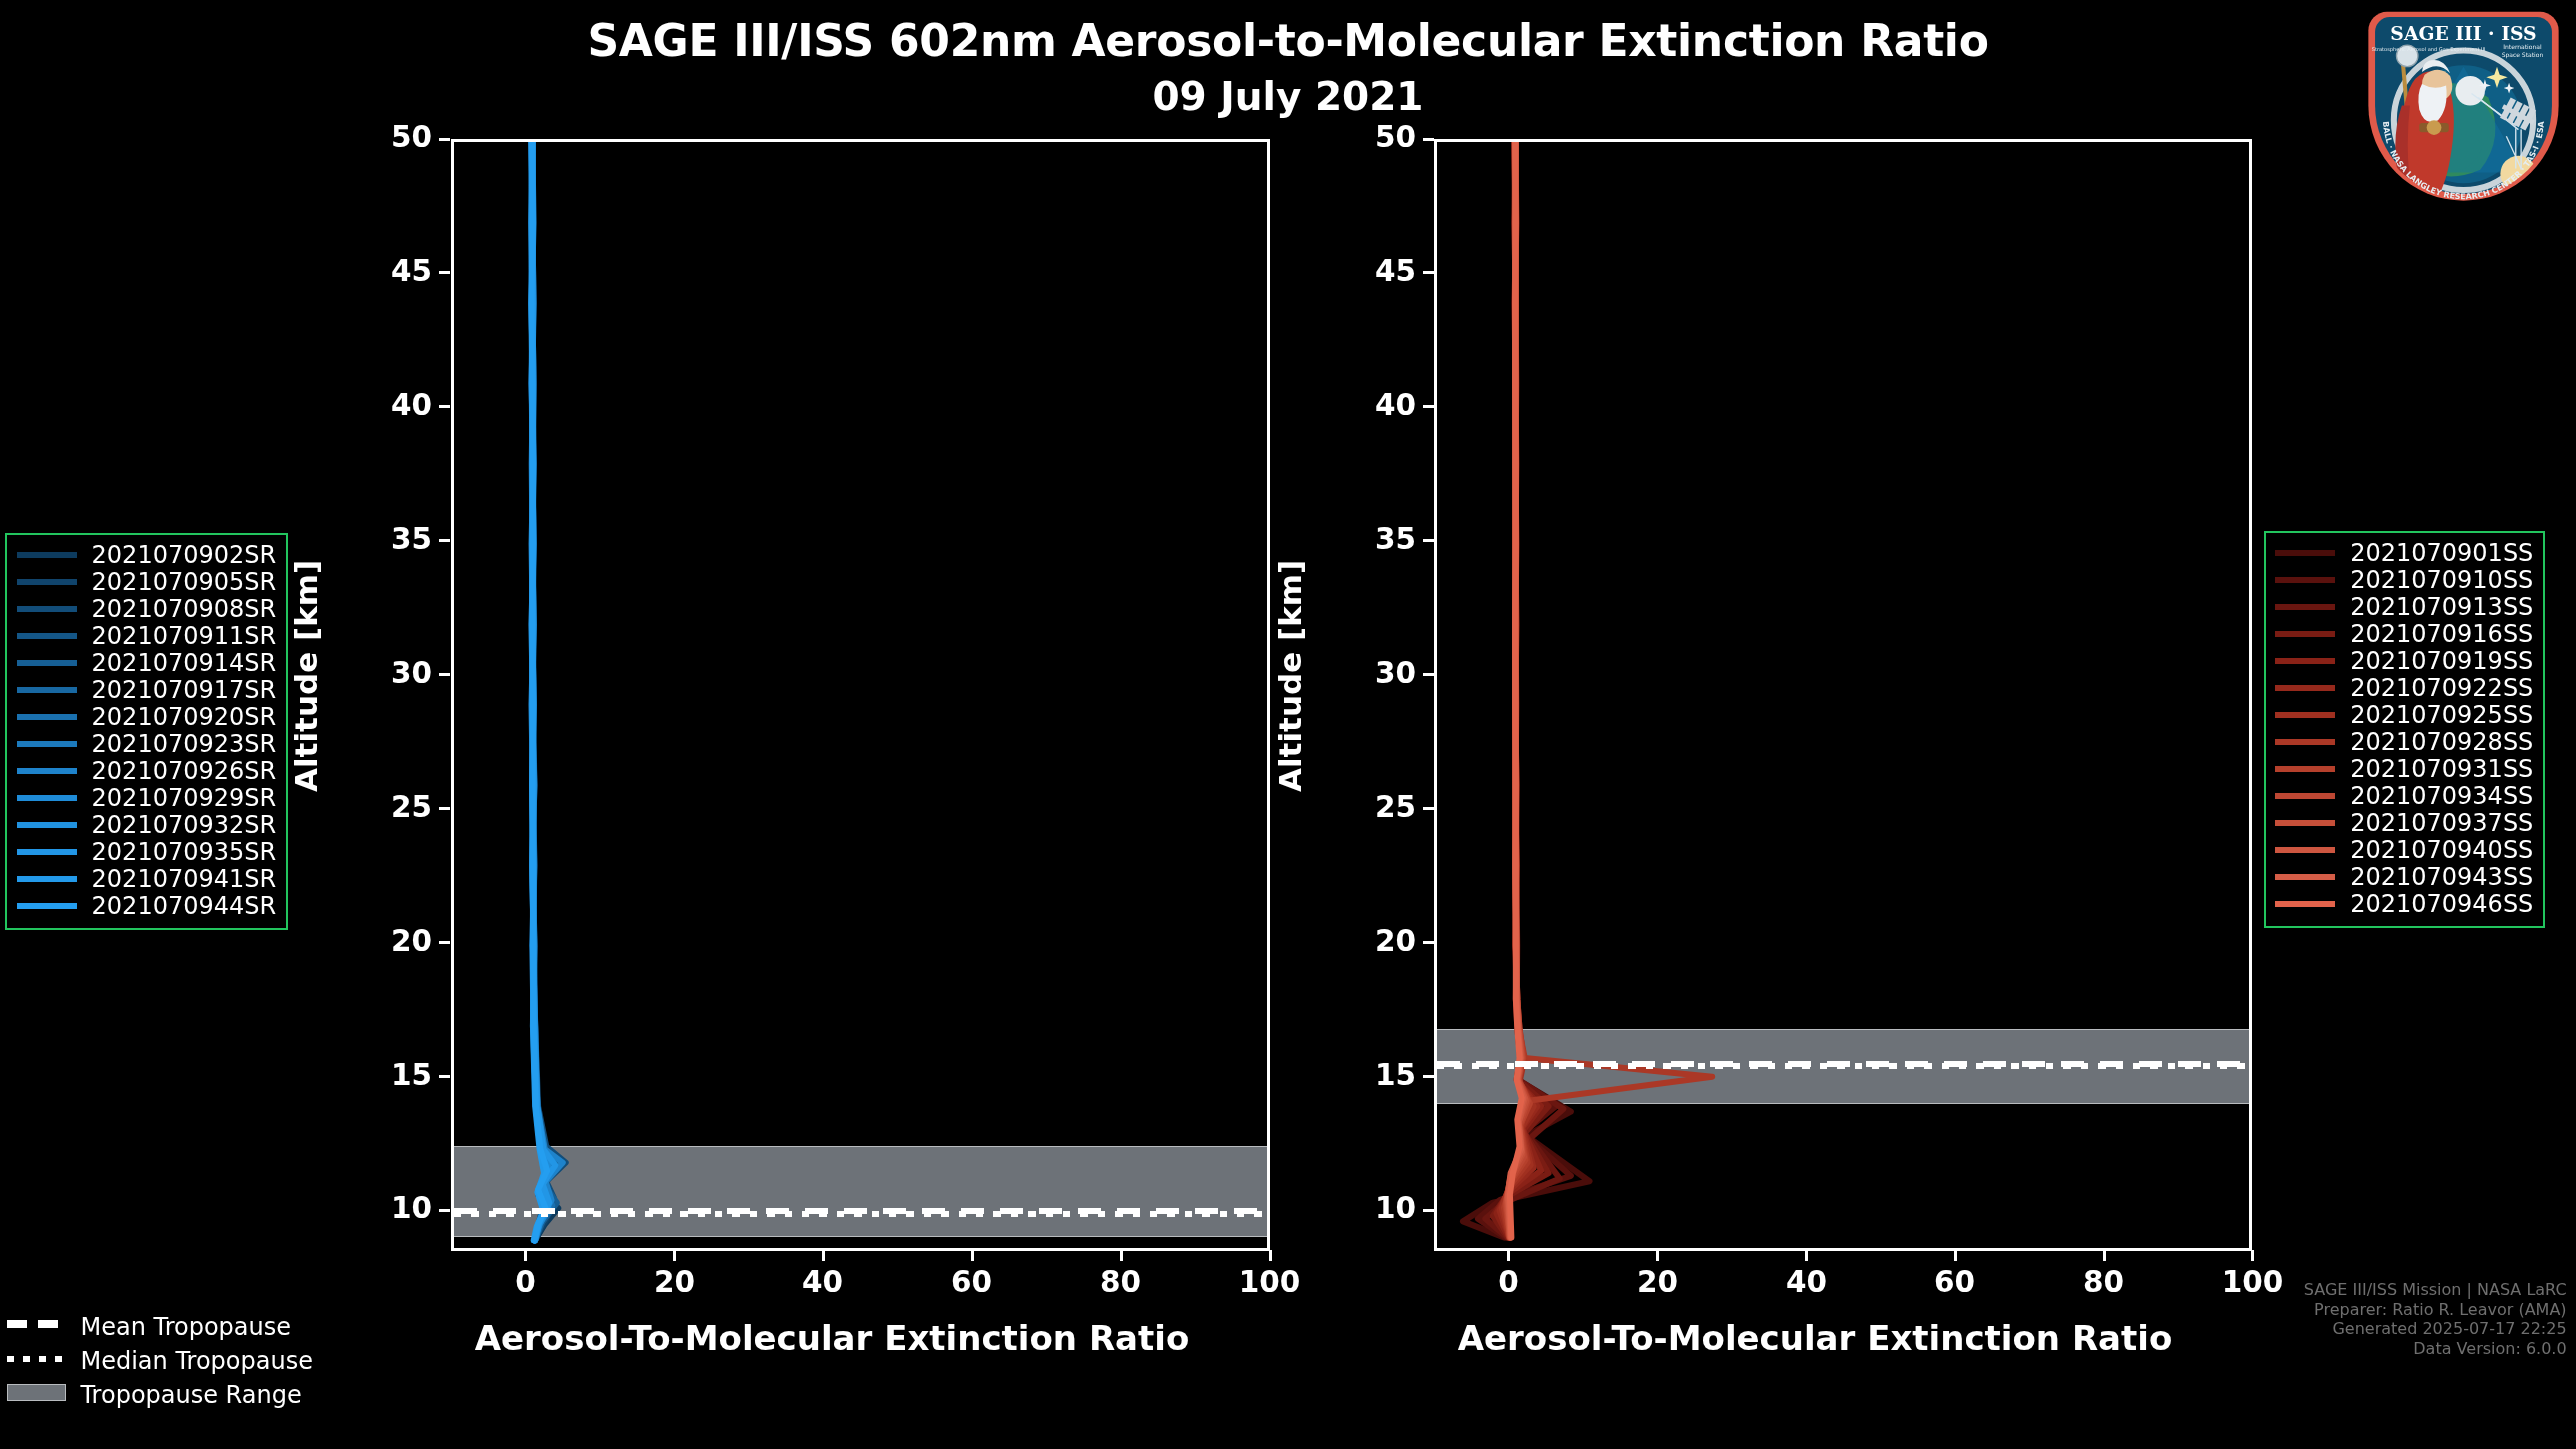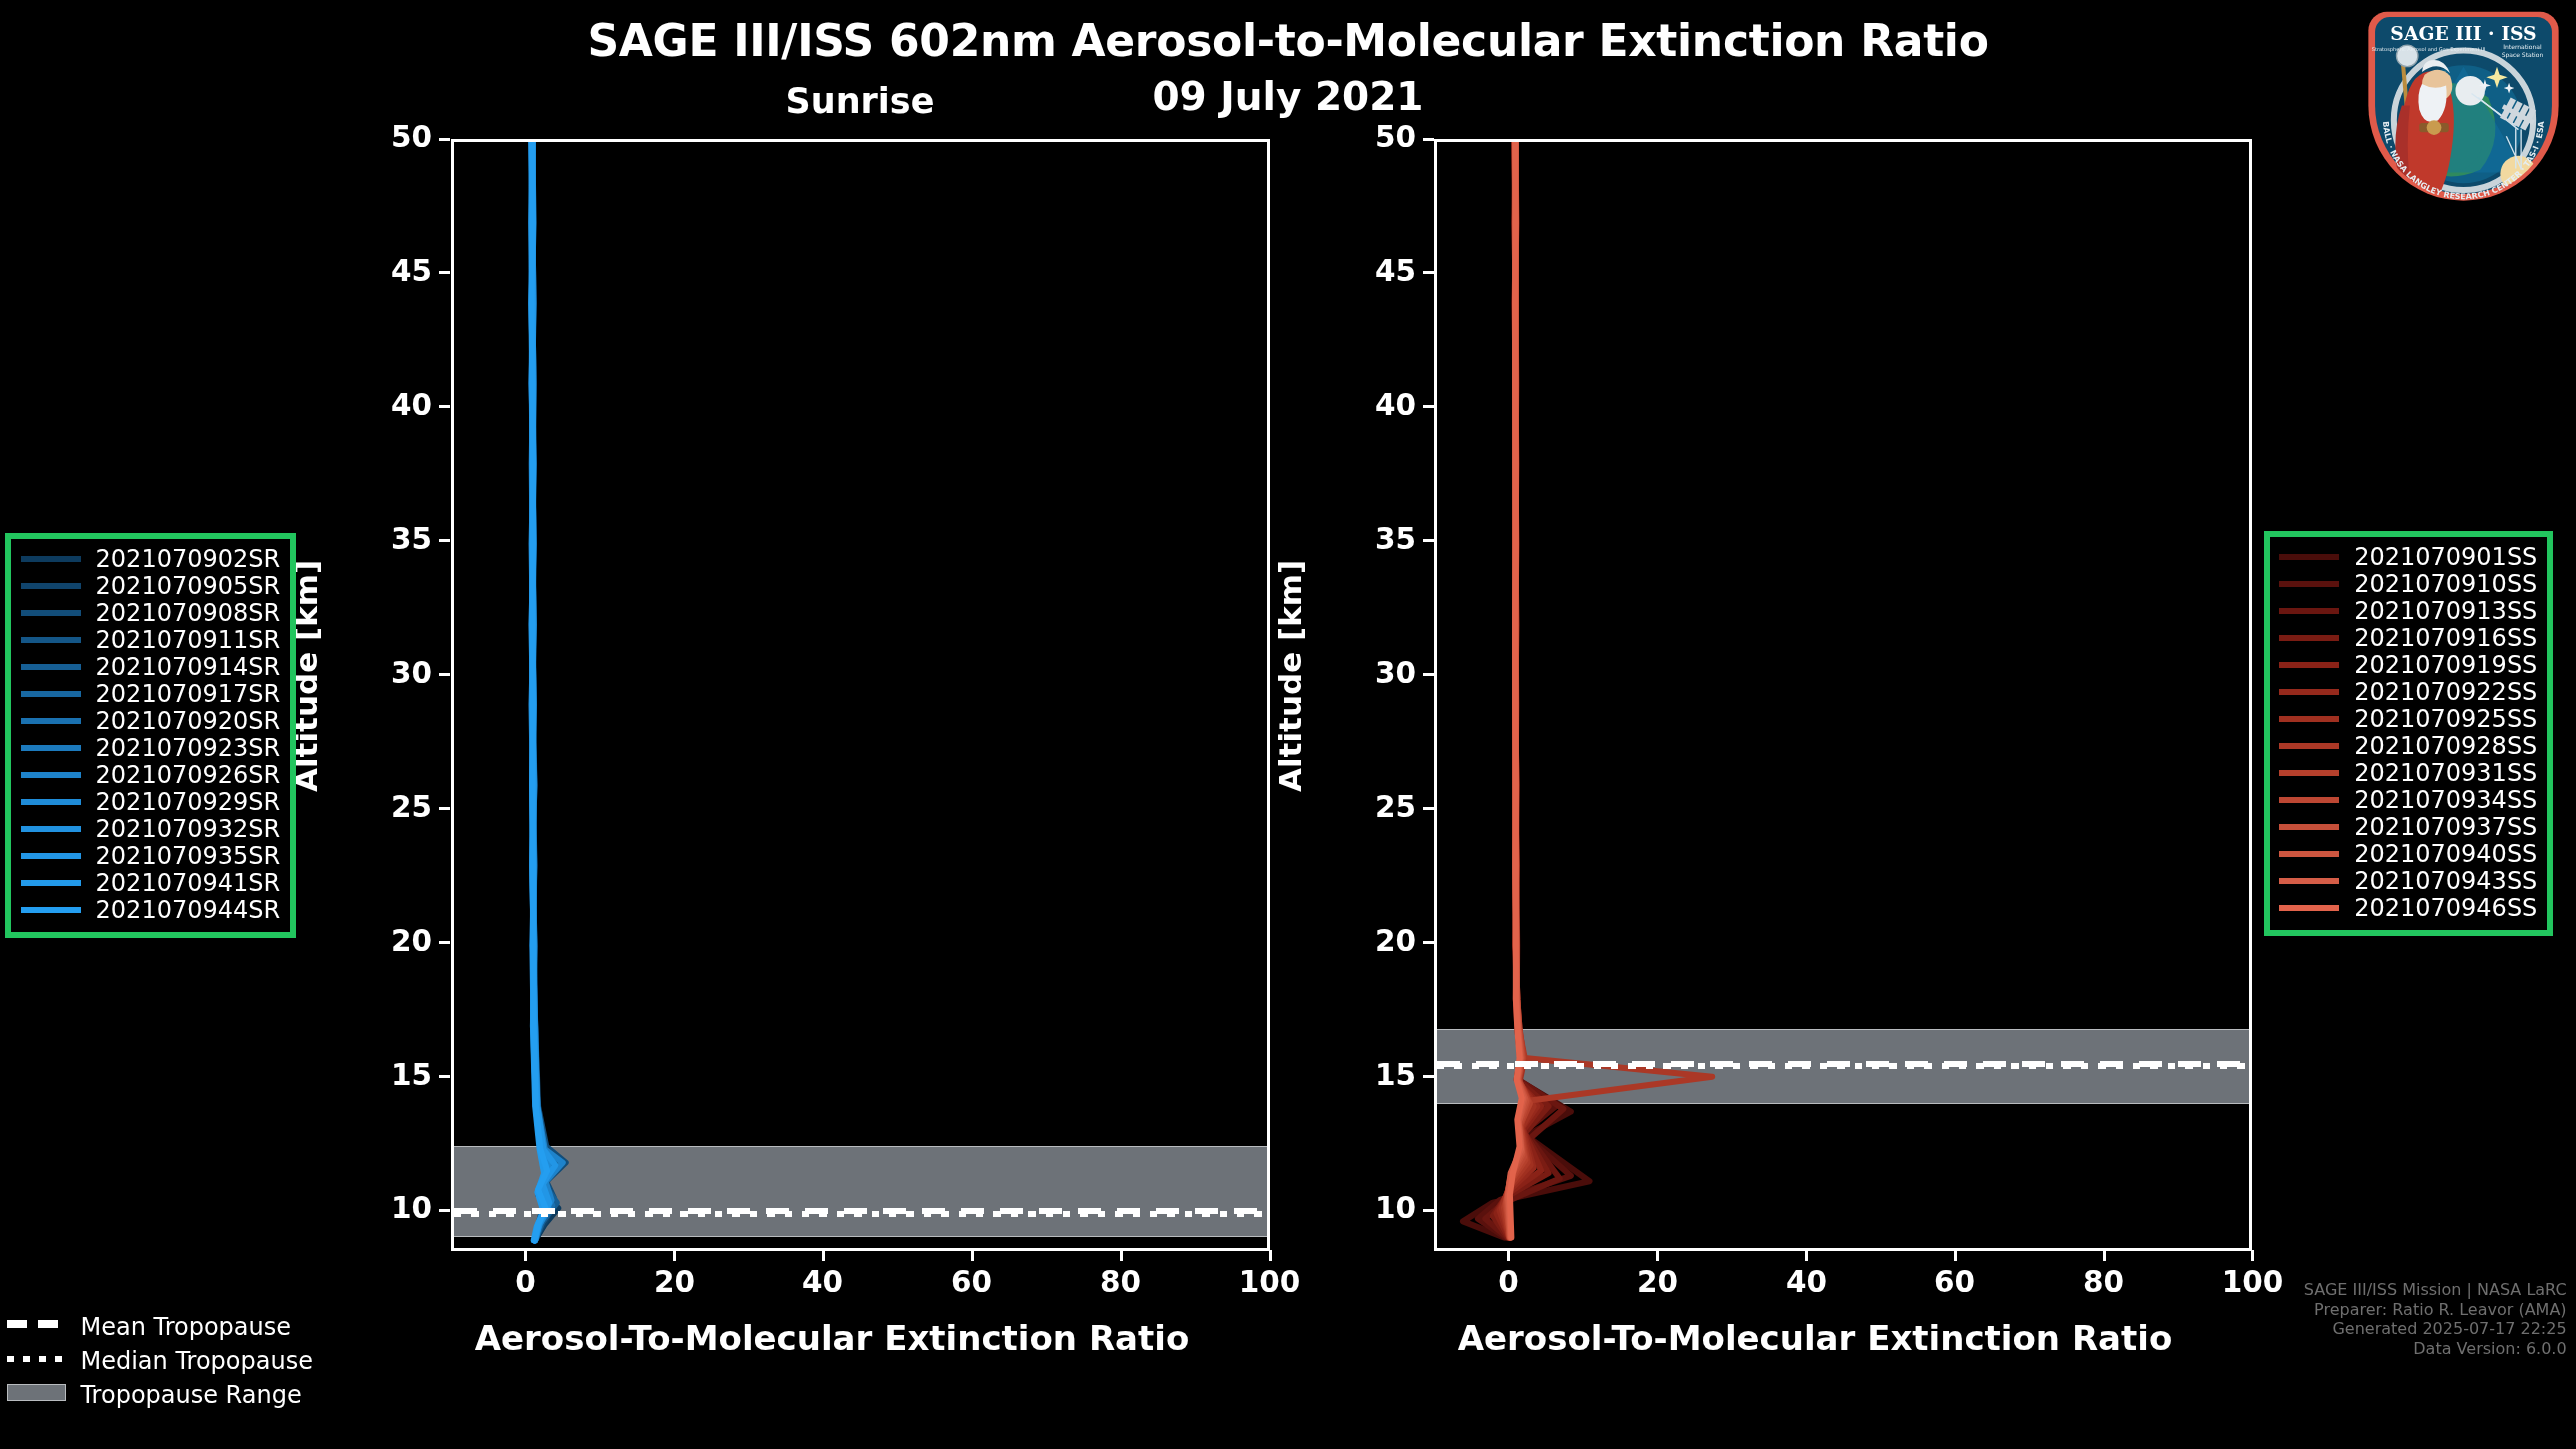--- a/index.html
+++ b/index.html
@@ -68,21 +68,21 @@
     transform-origin: 0 0; transform: rotate(-90deg);
     white-space:nowrap;
   }
   .xlabel {
     position:absolute; color:#ffffff; font-size:34px; font-weight:bold;
     text-align:center; width:872px;
   }
 
   
   .legend-box {
-    position:absolute; border:6px solid #22c55e; background:#000000;
+    position:absolute; border:2px solid #22c55e; background:#000000;
     padding:6.7px 9.4px 8px 9.4px;
   }
   .legend-row { display:flex; align-items:center; height:27px; }
   .legend-swatch { width:60px; height:6px; margin-right:14.8px; flex:none; }
   .legend-text { color:#ffffff; font-size:24px; white-space:nowrap; }
 
   .tropo-legend { position:absolute; left:6.7px; top:1313px; }
   .tl-row { display:flex; align-items:flex-start; height:34px; }
   .tl-swatch { width:59px; height:20px; margin-right:14.8px; flex:none; position:relative; }
   .tl-dash {
@@ -109,21 +109,20 @@
 
   
   .logo { position:absolute; right:12px; top:5.4px; width:201px; height:201px; }
 </style>
 </head>
 <body>
 <div id="root">
 
 <div class="main-title">SAGE III/ISS 602nm Aerosol-to-Molecular Extinction Ratio</div>
 <div class="date-title">09 July 2021</div>
-<div class="panel-title" style="left:659px; top:81px;">Sunrise</div>
 
 <div class="logo">
   <svg width="201" height="201" viewBox="0 0 300 300">
     <defs>
       <clipPath id="badgeclip">
         <path d="M36 16 H264 A22 22 0 0 1 286 38 V150 A136 136 0 0 1 150 286 A136 136 0 0 1 14 150 V38 A22 22 0 0 1 36 16 Z"></path>
       </clipPath>
     </defs>
     <path d="M36 10 H264 A28 28 0 0 1 292 38 V150 A142 142 0 0 1 150 292 A142 142 0 0 1 8 150 V38 A28 28 0 0 1 36 10 Z" fill="#e05a4a"></path>
     <path d="M40 18 H260 A22 22 0 0 1 282 40 V150 A132 132 0 0 1 150 282 A132 132 0 0 1 18 150 V40 A22 22 0 0 1 40 18 Z" fill="#0d4a6b"></path>

